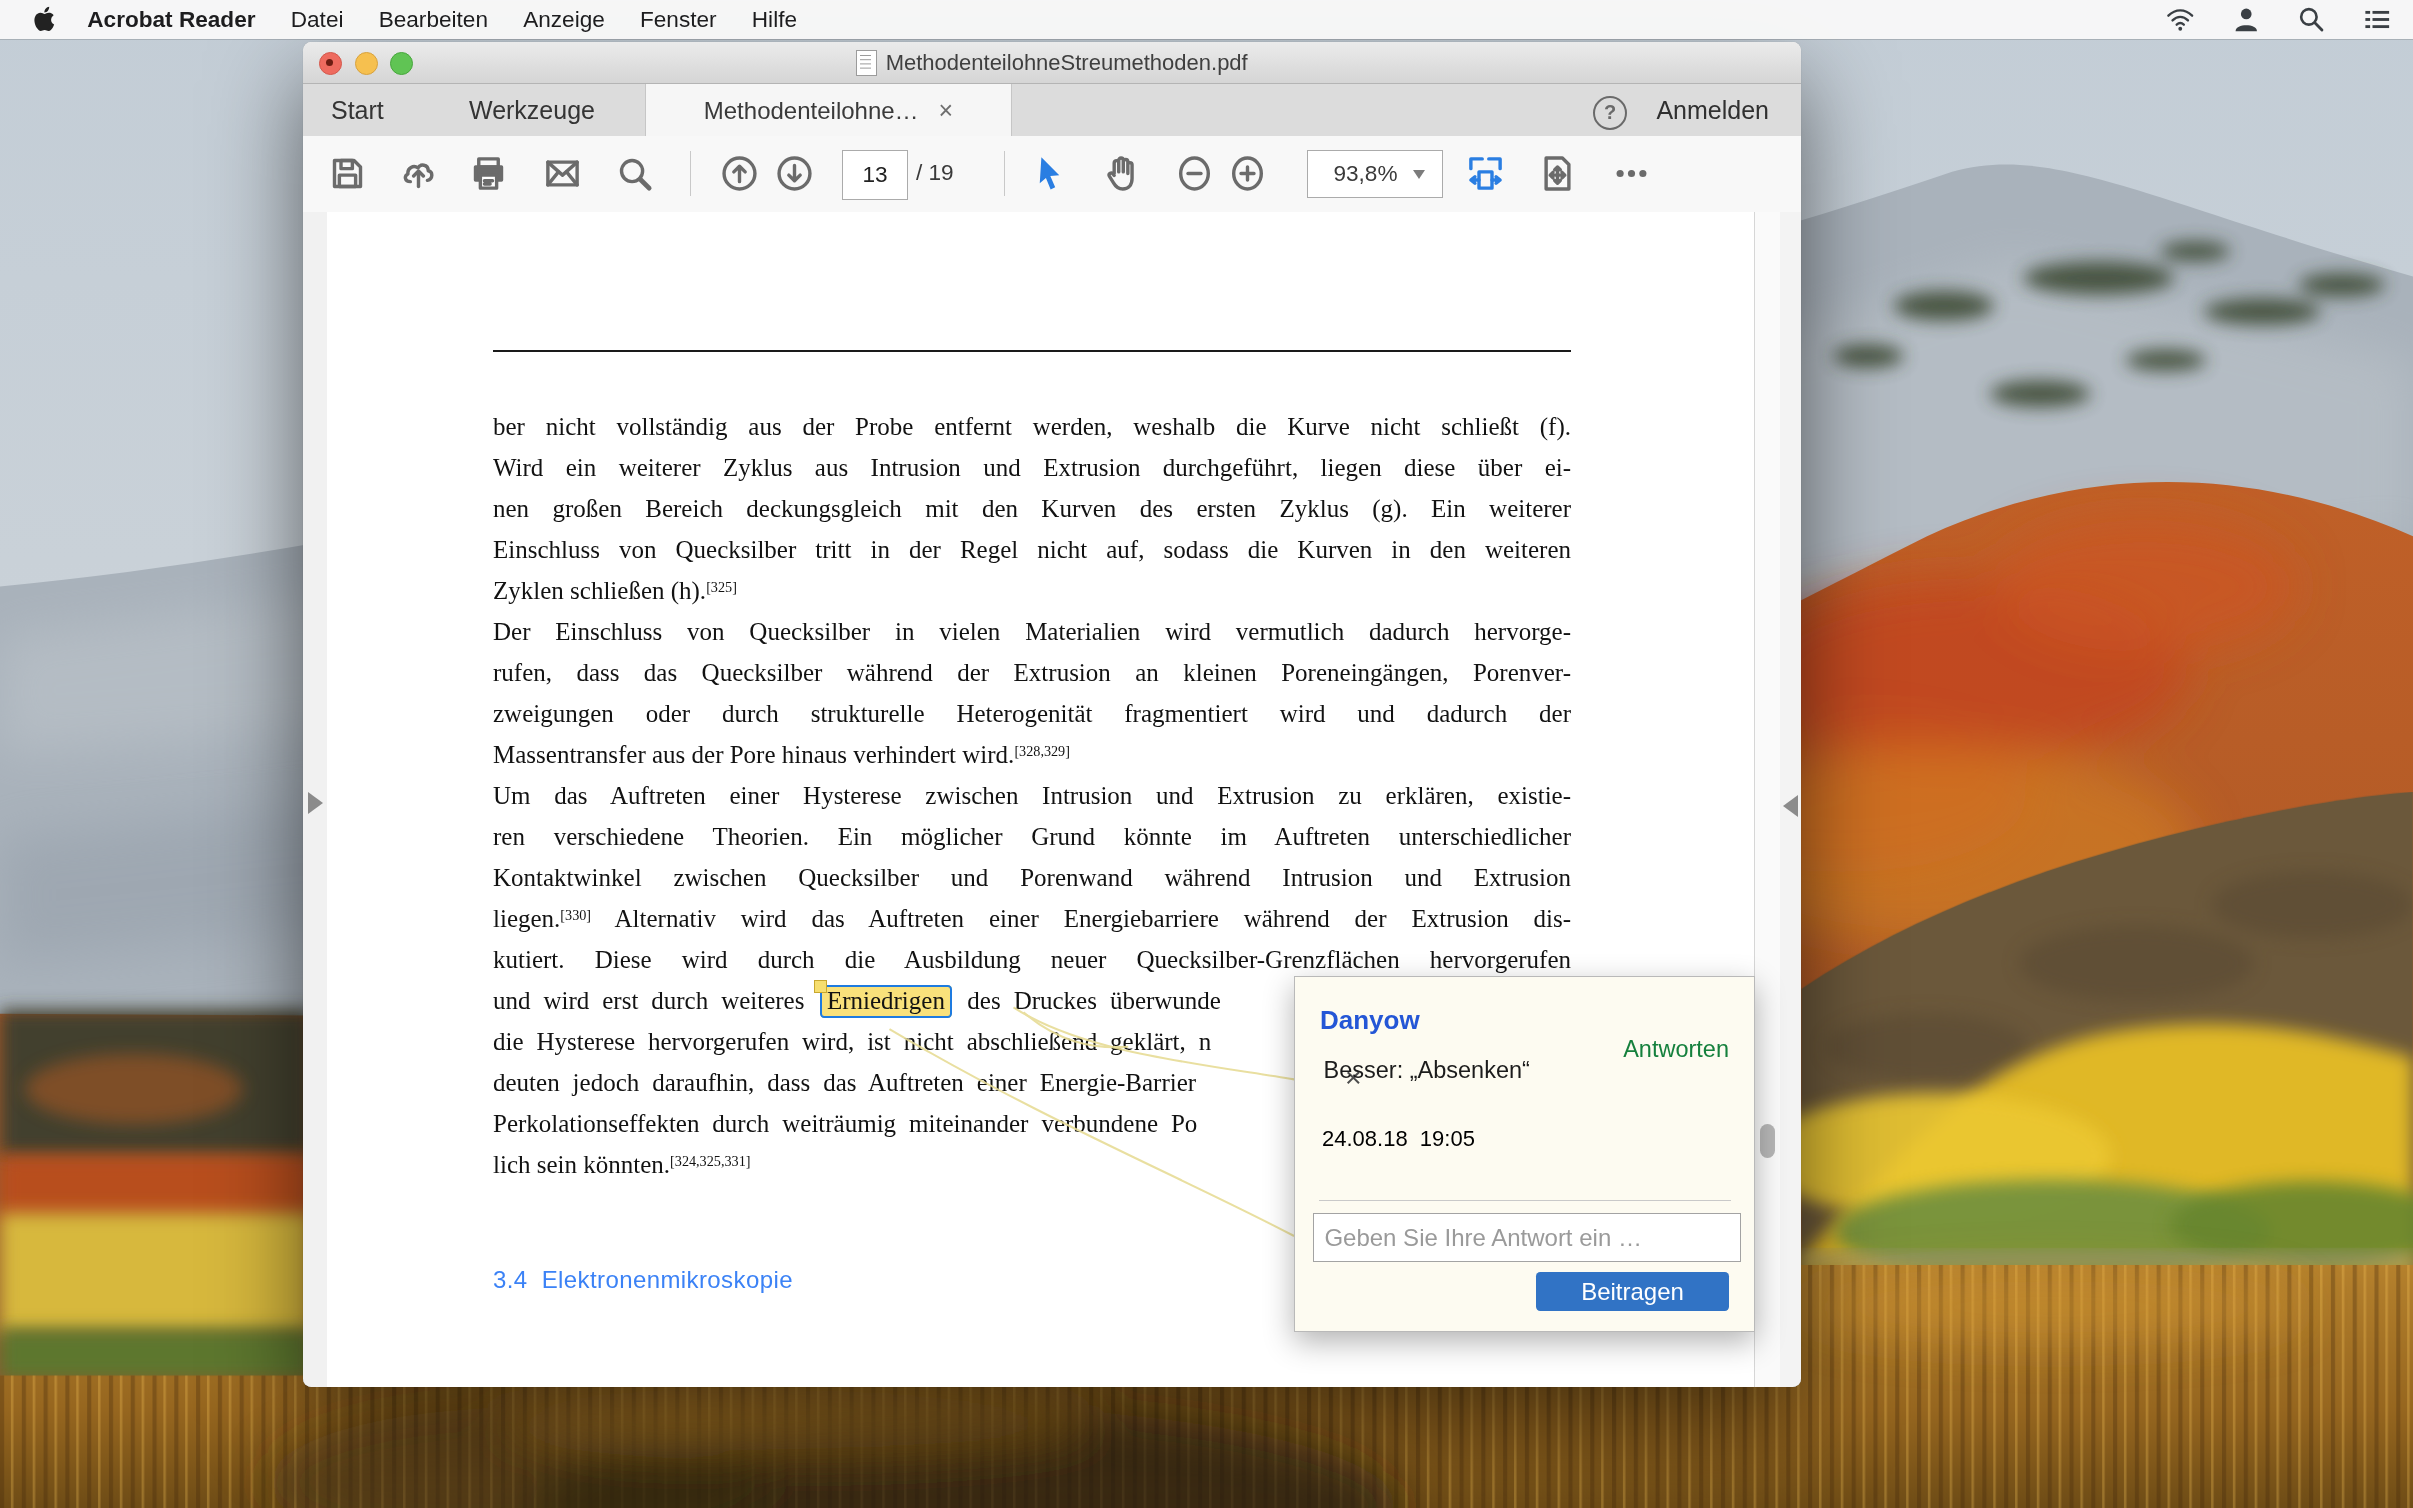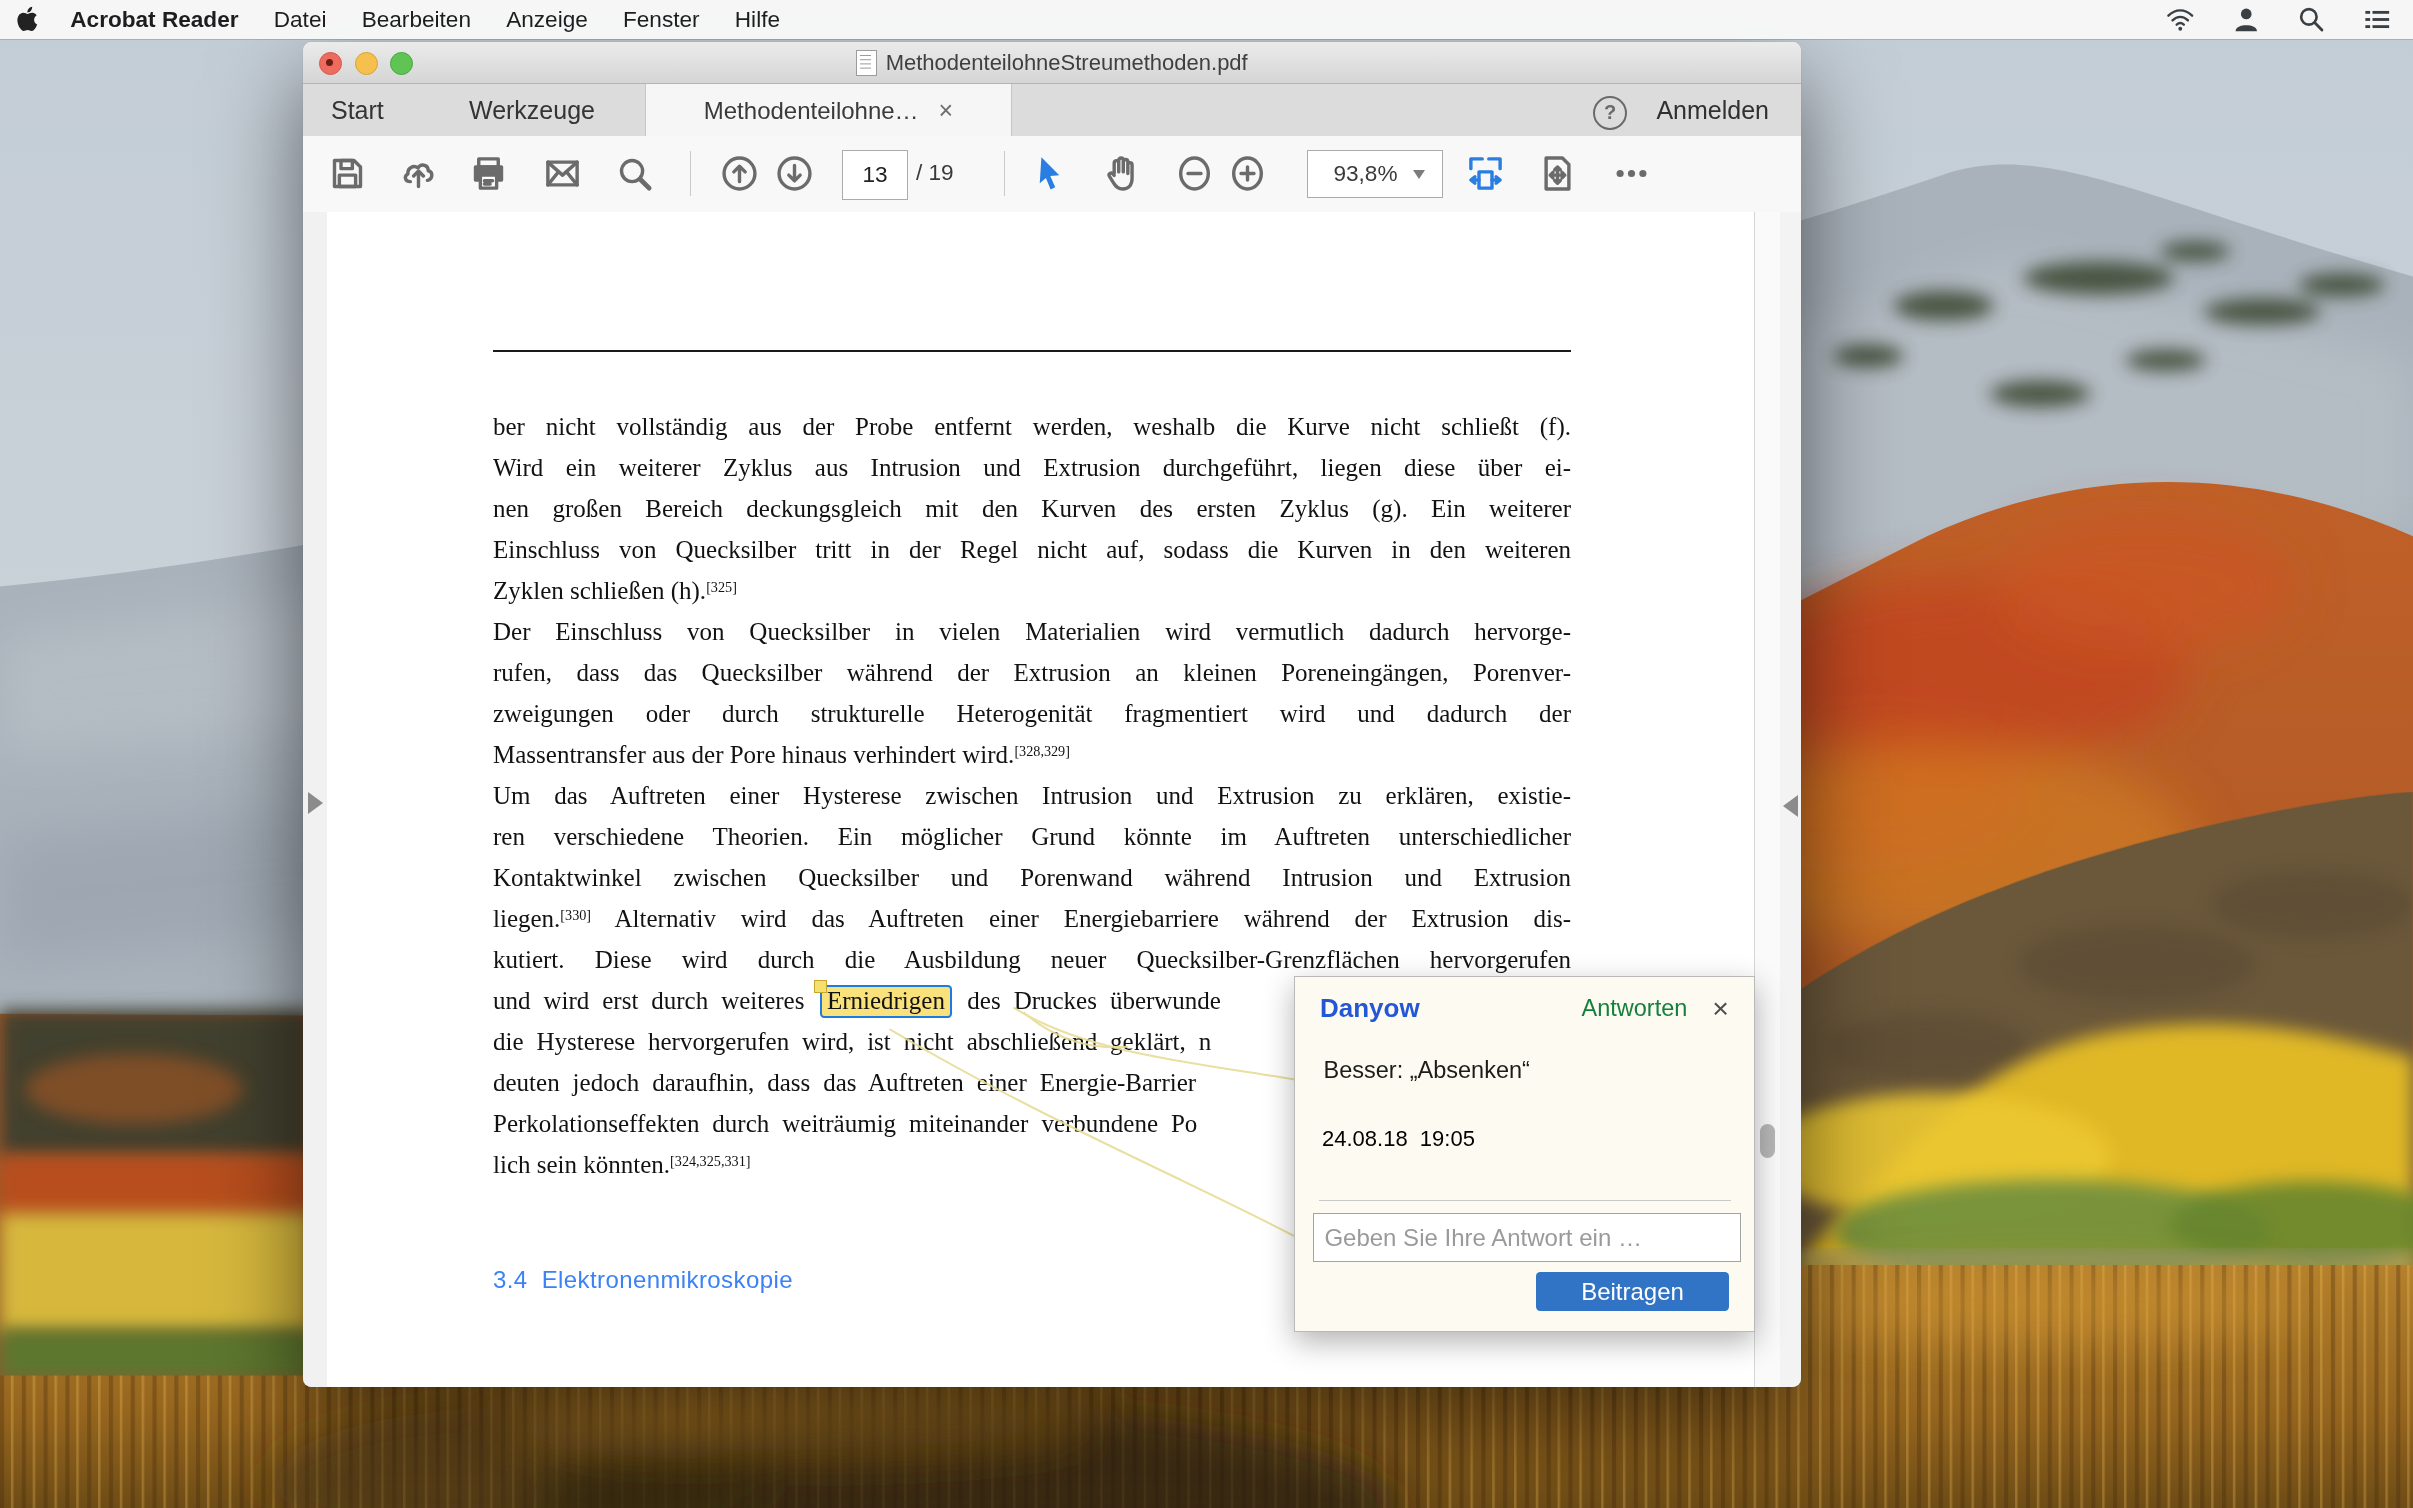--- a/index.html
+++ b/index.html
@@ -3,21 +3,21 @@
 <meta charset="utf-8">
 <style>
   html,body{margin:0;padding:0;}
   body{font-family:"Liberation Sans",sans-serif;}
   #screen{position:relative;width:2413px;height:1508px;overflow:hidden;background:#b9c4ce;}
   #wallpaper{position:absolute;left:0;top:0;width:2413px;height:1508px;}
 
   
   #menubar{position:absolute;left:0;top:0;width:2413px;height:39px;background:rgba(248,248,248,.96);
     display:flex;align-items:center;box-shadow:0 0.8px 0 rgba(0,0,0,.18);z-index:40;}
-  .mb-left{display:flex;align-items:center;gap:0;padding-left:16px;}
+  .mb-left{display:flex;align-items:center;gap:0;padding-left:33px;}
   .mb-item{font-size:22.6px;color:#1d1d1f;padding:0 17.6px;white-space:nowrap;}
   .mb-app{font-weight:bold;}
   .apple{width:25px;height:28.5px;margin:0 11.7px 0 0;}
   .mb-right{margin-left:auto;display:flex;align-items:center;gap:37px;padding-right:22px;}
   .mb-ic{width:28.5px;height:28.5px;}
 
   
   #win{position:absolute;left:303px;top:42px;width:1498px;height:1345px;border-radius:8.4px;
     overflow:hidden;background:#f7f7f7;box-shadow:0 38px 92px rgba(0,0,0,.55),0 0 0.8px rgba(0,0,0,.4);z-index:10;}
   #titlebar{position:absolute;left:0;top:0;width:100%;height:41px;
@@ -83,21 +83,21 @@
   #sec-heading{position:absolute;left:166px;top:1026px;font-size:24px;color:#3b82f6;white-space:pre;
     font-family:"Liberation Sans",sans-serif;letter-spacing:0.4px;margin-top:28px;}
   #para4{position:absolute;left:166px;top:1107px;width:1078px;font-size:25px;}
 
   
   #curves{position:absolute;left:0;top:0;width:1498px;height:1345px;pointer-events:none;}
 
   
   #popup{position:absolute;left:991px;top:934px;width:459px;height:354px;background:#fdfbf1;
     border:0.8px solid #b9b9b9;box-shadow:0 10px 28.5px rgba(0,0,0,.30);}
-  .pp-row{position:absolute;left:25px;top:16px;width:409px;display:flex;align-items:center;}
+  .pp-row{position:absolute;left:25px;top:28px;width:409px;display:flex;align-items:flex-start;flex-direction:column;}
   #pp-author{font-size:26px;font-weight:bold;color:#2456d6;}
   #pp-antworten{margin-left:auto;font-size:23.5px;color:#15803d;}
   #pp-close{margin-left:25px;font-size:28.5px;color:#4d4d4d;line-height:1;}
   #pp-body{position:absolute;left:28.5px;top:80px;font-size:23.5px;color:#1c1c1c;}
   #pp-date{position:absolute;left:27px;top:149px;font-size:22px;color:#000000;white-space:pre;}
   #pp-divider{position:absolute;left:23.5px;top:223px;width:412px;height:0.8px;background:#c9c9c9;}
   #pp-input{position:absolute;left:18.4px;top:236px;width:406px;height:47px;background:#fff;border:0.8px solid #a3a3a3;
     font-size:24px;color:#3a3a3a;padding:0 10px;font-family:"Liberation Sans",sans-serif;}
   #pp-input::placeholder{color:#9a9a9a;}
   #pp-submit{position:absolute;left:241px;top:295px;width:193px;height:39px;background:#3173c5;border:none;border-radius:4.2px;

